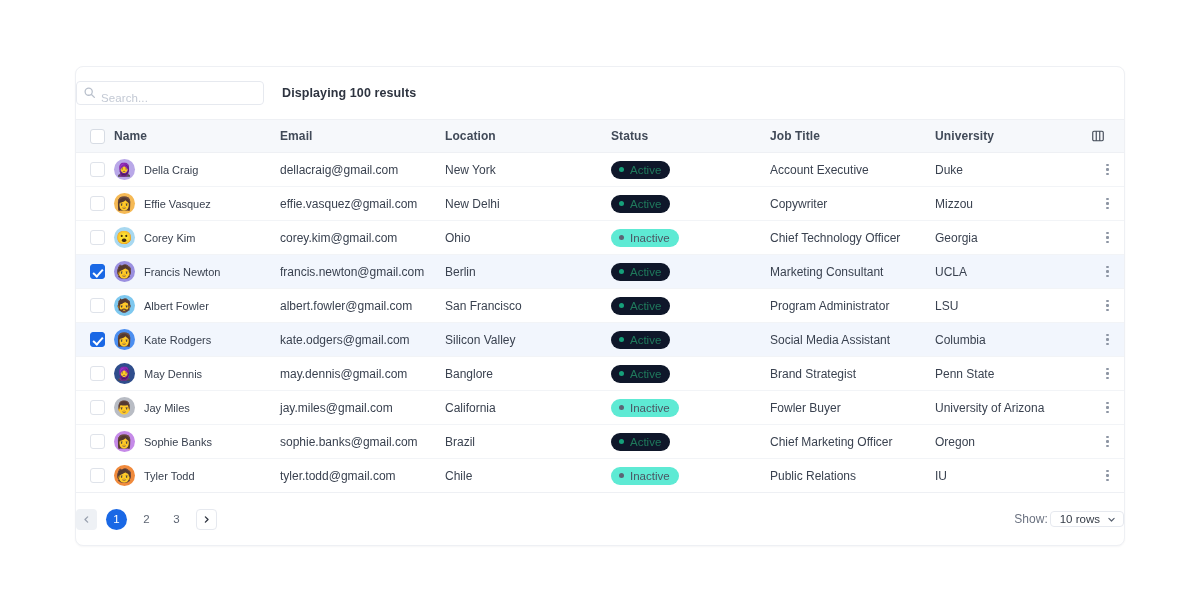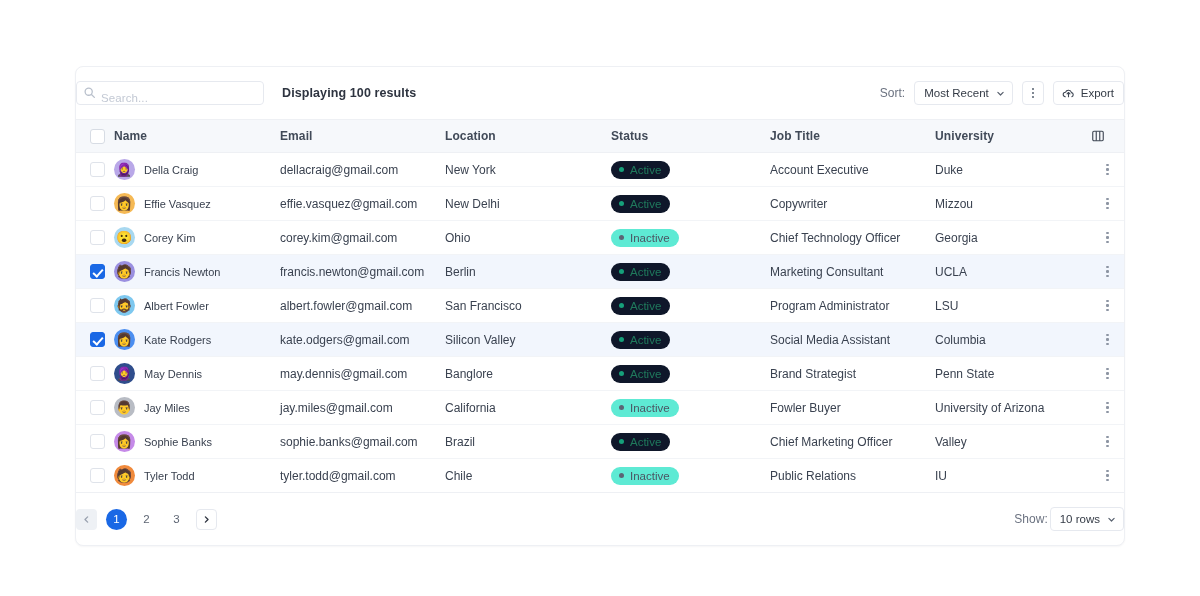--- a/index.html
+++ b/index.html
@@ -180,21 +180,21 @@
     display: flex; align-items: center; justify-content: center;
     font-size: 11.5px; color: #5d6573;
   }
   .pg-num.cur { background: #1a68e5; color: #fff; }
   .footer-right {
     position: absolute; right: 0; top: 0; height: 52px;
     display: flex; align-items: center; gap: 2px;
   }
   .show-label { font-size: 12px; color: #6b7280; }
   .rows-select {
-    height: 24px; min-width: 72px;
+    height: 16px; min-width: 72px;
     border: 1px solid #e6e9ef; border-radius: 4px; background: #fff;
     display: flex; align-items: center; justify-content: space-between;
     padding: 0 7px 0 9px; gap: 7px;
   }
   .rows-select span { font-size: 11.5px; color: #343b46; }
   .chev { width: 9px; height: 9px; color: #59616f; }
 </style>
 </head>
 <body>
 
@@ -208,44 +208,20 @@
             <circle cx="7" cy="7" r="4.4"></circle>
               <line x1="10.4" y1="10.4" x2="14" y2="14" stroke-linecap="round"></line>
           </svg>
           <div class="search-box">
             <span class="ph">Search...</span>
           </div>
         </div>
         <div class="results-text">Displaying 100 results</div>
       </div>
 
-      <div class="toolbar-right">
-        <span class="sort-label">Sort:</span>
-        <div class="sort-select">
-          <span>Most Recent</span>
-          <svg class="chev" viewBox="0 0 12 12" fill="none" stroke="currentColor" stroke-width="1.6">
-            <polyline points="2.5,4.5 6,8 9.5,4.5" stroke-linecap="round" stroke-linejoin="round"></polyline>
-          </svg>
-        </div>
-        <div class="kebab-btn">
-          <span class="dots">
-              <i></i>
-              <i></i>
-              <i></i>
-            </span>
-        </div>
-        <div class="export-btn">
-          <svg viewBox="0 0 18 18" fill="none" stroke="currentColor" stroke-width="1.5">
-            <path d="M4.6 13.4a3.1 3.1 0 0 1 .3-6.2 4.3 4.3 0 0 1 8.2.6 2.9 2.9 0 0 1 .5 5.6" stroke-linecap="round" stroke-linejoin="round"></path>
-            <polyline points="7,9.6 9,7.6 11,9.6" stroke-linecap="round" stroke-linejoin="round"></polyline>
-            <line x1="9" y1="7.8" x2="9" y2="13.6" stroke-linecap="round"></line>
-          </svg>
-          <span>Export</span>
-        </div>
-      </div>
     </div>
 
     <table>
       <colgroup>
         <col class="c-check">
           <col class="c-name">
           <col class="c-email">
           <col class="c-loc">
         <col class="c-status">
           <col class="c-job">
@@ -509,21 +485,21 @@
     </td>
     <td>sophie.banks@gmail.com</td>
     <td>Brazil</td>
     <td>
       <span class="badge active">
         <span class="dot"></span>
         <span>Active</span>
       </span>
     </td>
     <td>Chief Marketing Officer</td>
-    <td>Valley</td>
+    <td>Oregon</td>
     <td>
       <span class="row-kebab">
                 <i></i>
                 <i></i>
                 <i></i>
               </span>
     </td>
           </tr>
           <tr>
     <td>

